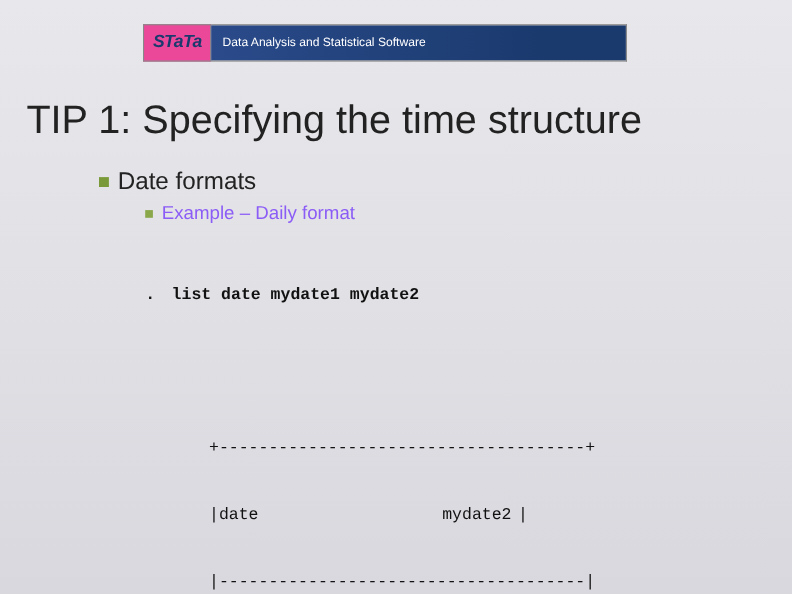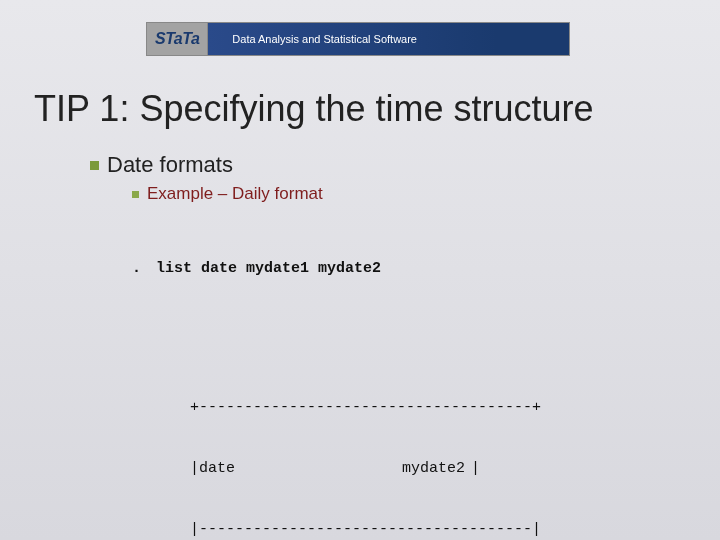--- a/index.html
+++ b/index.html
@@ -15,47 +15,46 @@
   .banner {
     position: absolute;
     top: 22px;
     left: 130px;
     width: 440px;
     height: 34px;
     display: flex;
     align-items: stretch;
   }
   .banner-logo {
-    background: #a3a3a3;
+    background: #ec4899;
     border: 1px solid #888;
     padding: 2px 8px;
     display: flex;
     align-items: center;
     font-weight: bold;
     font-size: 16px;
     color: #1a3a6e;
     letter-spacing: -0.5px;
     font-style: italic;
-    margin-left: 16px;
   }
   .banner-tag {
     flex: 1;
     background: linear-gradient(to right, #2a4a8a, #1a3a6e 80%);
     color: #fff;
     font-size: 11px;
     display: flex;
     align-items: center;
-    padding-left: 24px;
+    padding-left: 10px;
     border: 1px solid #888;
     border-left: none;
   }
   .slide-title {
     position: absolute;
     top: 88px;
-    left: 34px;
+    left: 24px;
     font-size: 36px;
     color: #222;
     font-family: Arial, sans-serif;
   }
   .content {
     position: absolute;
     top: 152px;
     left: 90px;
     right: 40px;
   }
@@ -71,21 +70,21 @@
     background: #7a9a39;
     flex-shrink: 0;
   }
   .sq.small {
     width: 7px;
     height: 7px;
     background: #8aa84a;
   }
   .lvl1-text { font-size: 22px; color: #222; }
   .lvl2 { margin-left: 42px; margin-top: 4px; }
-  .lvl2-text { font-size: 17px; color: #7f1d1d; }
+  .lvl2-text { font-size: 17px; color: #8b5cf6; }
   .code-block {
     margin-left: 42px;
     margin-top: 14px;
     font-family: "Courier New", monospace;
     font-size: 15px;
     color: #111;
     white-space: pre;
     line-height: 1.35;
   }
   .cmd-line { display: flex; gap: 14px; margin-bottom: 18px; }

